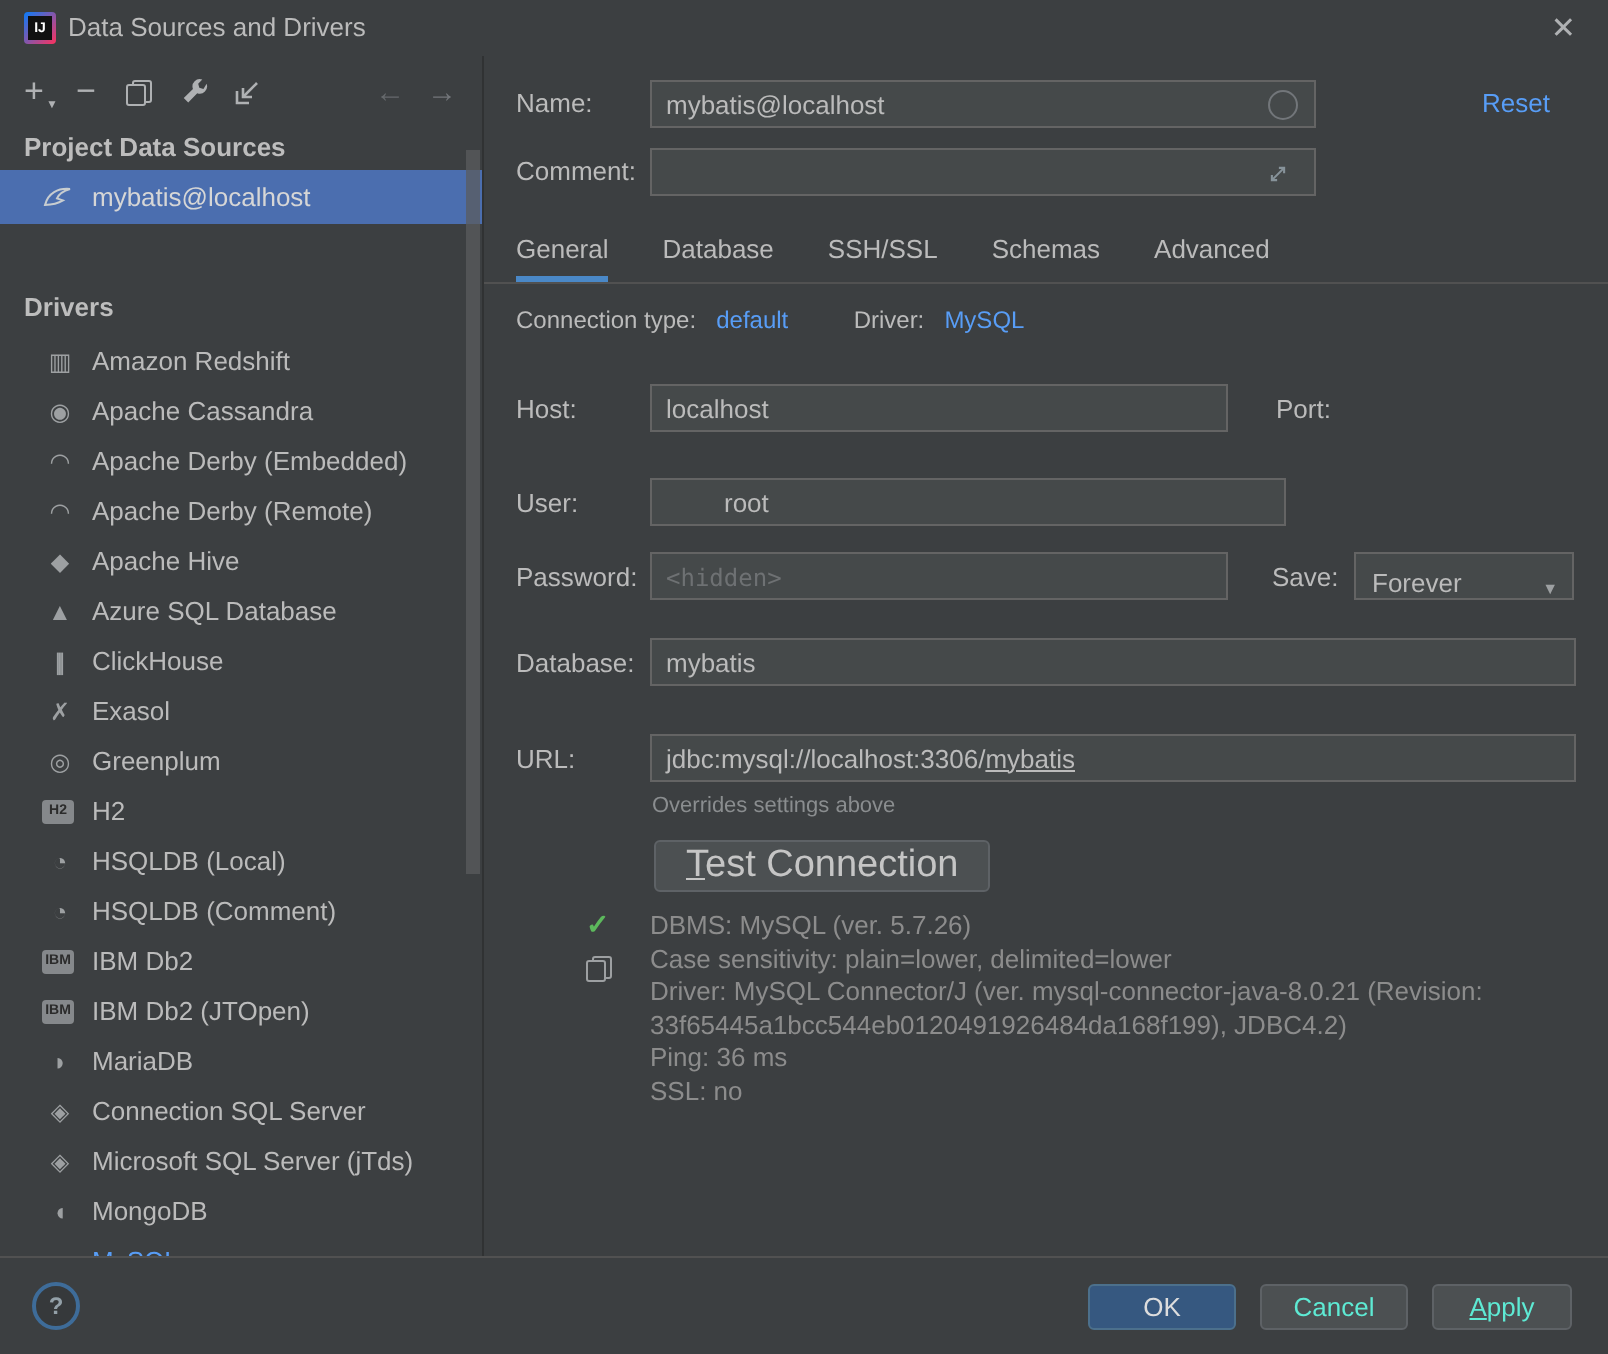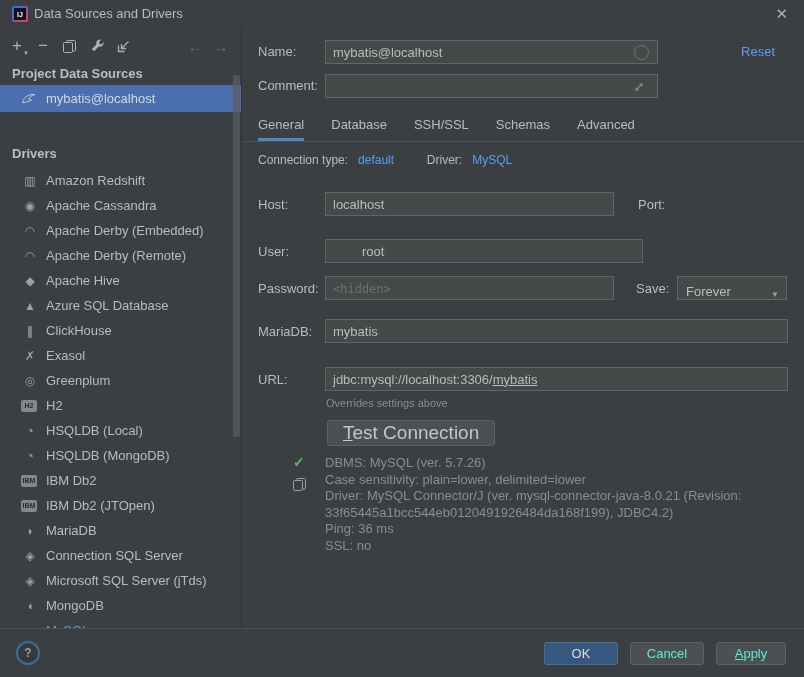--- a/index.html
+++ b/index.html
@@ -223,21 +223,21 @@
       <div class="drv">
         <span class="drv-icon badge">H2</span>
         <span class="drv-label">H2</span>
       </div>
       <div class="drv">
         <span class="drv-icon">◔</span>
         <span class="drv-label">HSQLDB (Local)</span>
       </div>
       <div class="drv">
         <span class="drv-icon">◔</span>
-        <span class="drv-label">HSQLDB (MongoDB)</span>
+        <span class="drv-label">HSQLDB (Comment)</span>
       </div>
       <div class="drv">
         <span class="drv-icon badge">IBM</span>
         <span class="drv-label">IBM Db2</span>
       </div>
       <div class="drv">
         <span class="drv-icon badge">IBM</span>
         <span class="drv-label">IBM Db2 (JTOpen)</span>
       </div>
       <div class="drv">
@@ -302,21 +302,21 @@
   <input class="txt-input in-user" value="root" style="">
 
   <div class="fld-label lbl-pass">Password:</div>
   <input class="txt-input in-pass" placeholder="&lt;hidden&gt;" style="">
   <div class="fld-label lbl-save">Save:</div>
   <div class="save-select">
     <span class="val">Forever</span>
     <span class="arrow">▼</span>
   </div>
 
-  <div class="fld-label lbl-db">MariaDB:</div>
+  <div class="fld-label lbl-db">Database:</div>
   <input class="txt-input in-db" value="mybatis" style="">
 
   <div class="fld-label lbl-url">URL:</div>
   <div class="url-box">
     <span>jdbc:mysql://localhost:3306/</span>
       <span class="db-part">mybatis</span>
   </div>
   <div class="url-note">Overrides settings above</div>
 
   <button class="test-btn"><span class="mn">T</span><span>est Connection</span></button>

